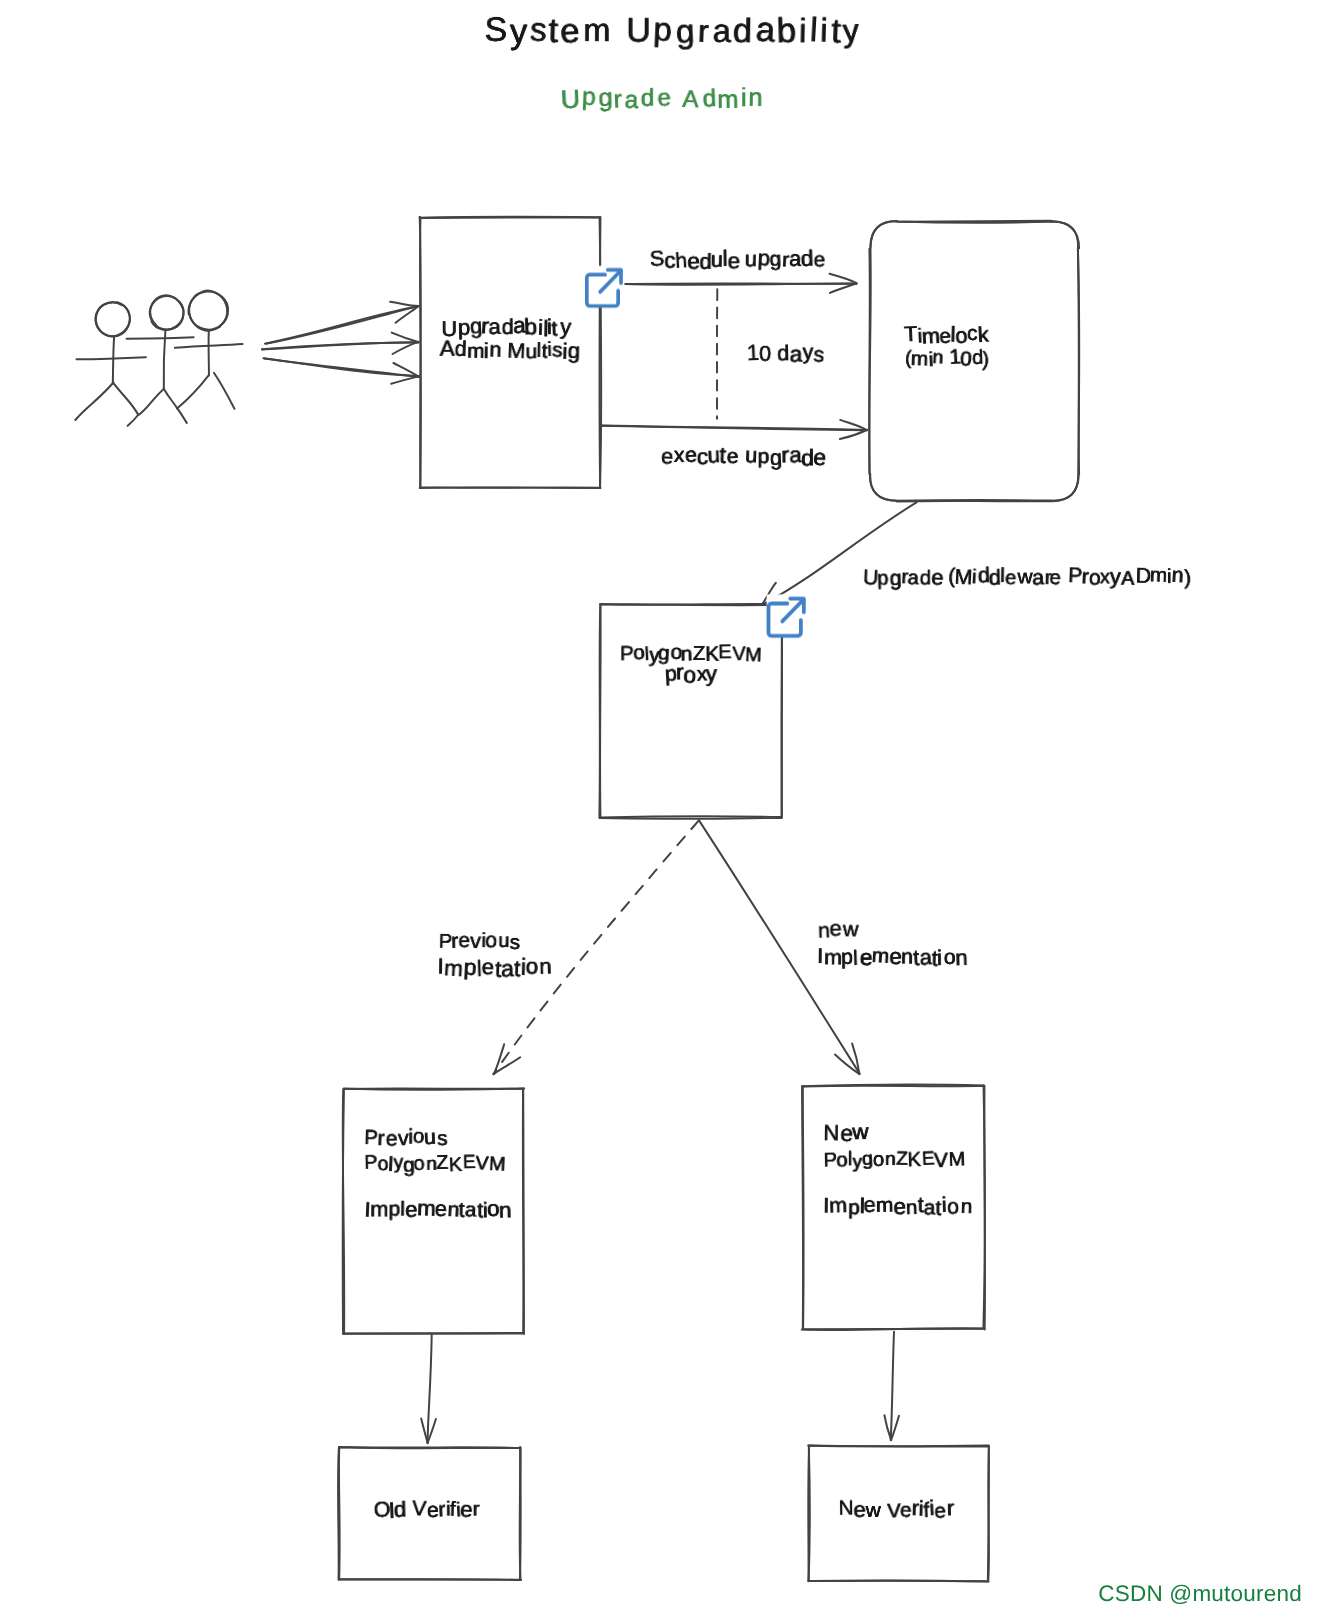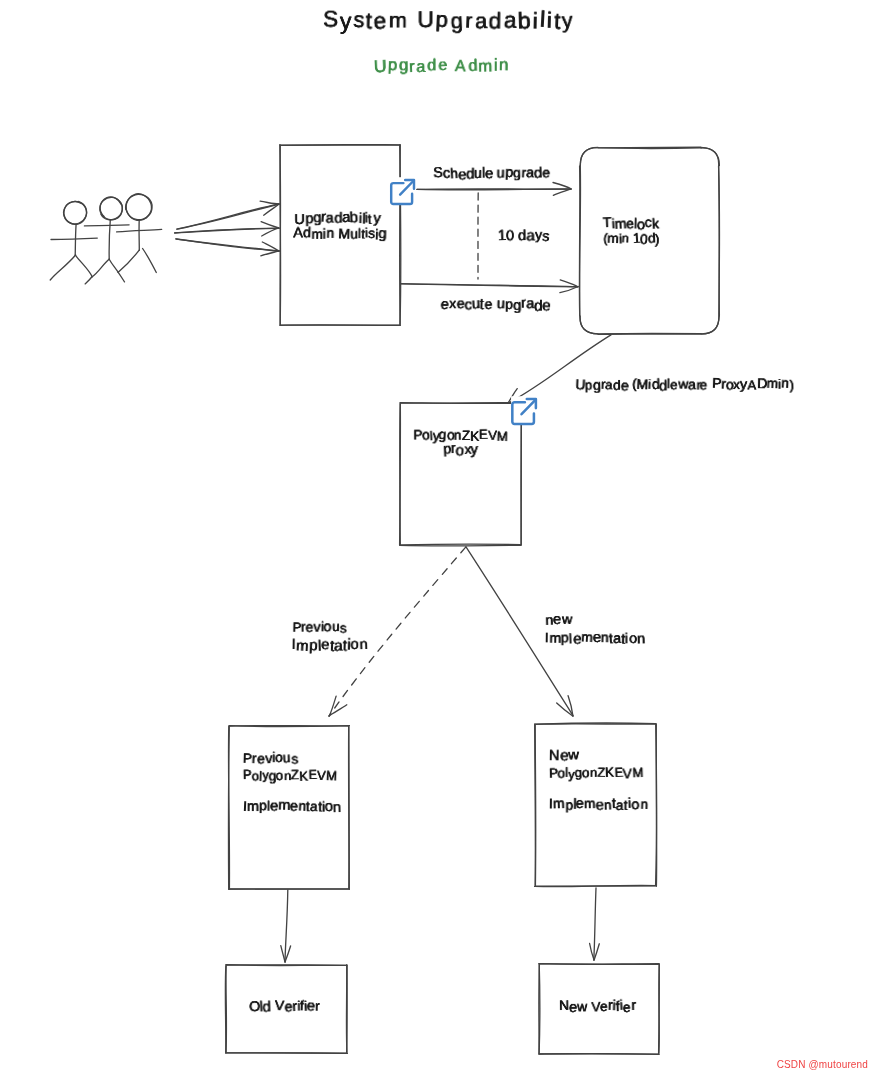--- a/index.html
+++ b/index.html
@@ -12,21 +12,21 @@
   .dashed{stroke-dasharray:7.5 6.8;}
   .dash-small{stroke-dasharray:7 5.1;stroke-width:1.05;}
   .hw{display:inline-block;white-space:pre;}
   .hw > i{display:inline-block;font-style:normal;-webkit-font-smoothing:antialiased;will-change:transform;}
   .txt{position:absolute;color:#171717;white-space:pre;line-height:1;
        text-rendering:geometricPrecision;
        text-shadow:0 0 0.3px #171717, 0.2px 0 0.18px #171717, -0.2px 0 0.18px #171717;}
   #title{left:8px;top:10px;width:882px;text-align:center;font-size:22.2px;letter-spacing:2.15px;}
   #subtitle{left:1px;top:58px;width:882px;text-align:center;font-size:16.8px;letter-spacing:1.45px;color:#3f8f49;
              text-shadow:0 0 0.3px #3f8f49, 0.2px 0 0.18px #3f8f49, -0.2px 0 0.18px #3f8f49;}
-  #watermark{position:absolute;right:14px;bottom:10px;font-size:10px;color:#ef4444;letter-spacing:.15px;line-height:1;margin-top:32px;}
+  #watermark{position:absolute;right:14px;bottom:10px;font-size:15px;color:#15803d;letter-spacing:.15px;line-height:1;margin-top:32px;}
   .linkicon{position:absolute;}
 </style>
 </head>
 <body>
 
 <div id="canvas">
 
   <div class="txt" id="title"><span class="hw"><i style="transform: translate(0.26px, -1.05px) rotate(0.78deg) scale(1.024);">S</i><i style="transform: translate(0.25px, 0.44px) rotate(-0.34deg) scale(1.035);">y</i><i style="transform: translate(0.41px, -0.79px) rotate(3.17deg) scale(0.998);">s</i><i style="transform: translate(-0.1px, -0.03px) rotate(1.68deg) scale(1.04);">t</i><i style="transform: translate(-0.2px, 0.09px) rotate(-3.36deg) scale(1.038);">e</i><i style="transform: translate(-0.37px, -0.25px) rotate(0.34deg) scale(0.972);">m</i><i> </i><i style="transform: translate(-0.28px, -0.55px) rotate(0.14deg) scale(1.024);">U</i><i style="transform: translate(-0.39px, -1.02px) rotate(2.61deg) scale(0.989);">p</i><i style="transform: translate(-0.41px, 0.27px) rotate(-2.56deg) scale(0.996);">g</i><i style="transform: translate(0.18px, 0.13px) rotate(2.21deg) scale(0.956);">r</i><i style="transform: translate(-0.04px, 0.38px) rotate(-0.38deg) scale(0.982);">a</i><i style="transform: translate(-0.16px, -0.1px) rotate(1.11deg) scale(1.028);">d</i><i style="transform: translate(0.17px, -0.86px) rotate(2.51deg) scale(1.027);">a</i><i style="transform: translate(0.17px, 0.06px) rotate(-1.69deg) scale(1.043);">b</i><i style="transform: translate(-0.14px, 0.08px) rotate(1.23deg) scale(1.032);">i</i><i style="transform: translate(0.19px, -0.72px) rotate(3.18deg) scale(1.022);">l</i><i style="transform: translate(-0.11px, -0.03px) rotate(1.58deg) scale(1.008);">i</i><i style="transform: translate(0.42px, 0.23px) rotate(2.46deg) scale(1.035);">t</i><i style="transform: translate(-0.37px, -0.23px) rotate(-2.88deg) scale(0.971);">y</i></span></div>
   <div class="txt" id="subtitle"><span class="hw"><i style="transform: translate(0.26px, 0.41px) rotate(-2.71deg) scale(1.046);">U</i><i style="transform: translate(-0.12px, -0.81px) rotate(2.44deg) scale(0.993);">p</i><i style="transform: translate(0.03px, -0.62px) rotate(-1.29deg) scale(1.007);">g</i><i style="transform: translate(0.02px, 1.04px) rotate(-2.33deg) scale(0.995);">r</i><i style="transform: translate(0.2px, 1px) rotate(1.26deg) scale(0.977);">a</i><i style="transform: translate(0.01px, -0.46px) rotate(-0.15deg) scale(0.968);">d</i><i style="transform: translate(0.13px, -0.75px) rotate(-2.7deg) scale(0.957);">e</i><i> </i><i style="transform: translate(-0.34px, 0.56px) rotate(1.93deg) scale(0.974);">A</i><i style="transform: translate(0.3px, -0.05px) rotate(-2.25deg) scale(0.972);">d</i><i style="transform: translate(0.29px, 0.81px) rotate(-0.53deg) scale(1.014);">m</i><i style="transform: translate(-0.03px, -0.65px) rotate(0.05deg) scale(1.047);">i</i><i style="transform: translate(0px, -0.47px) rotate(0.99deg) scale(1.017);">n</i></span></div>
 

